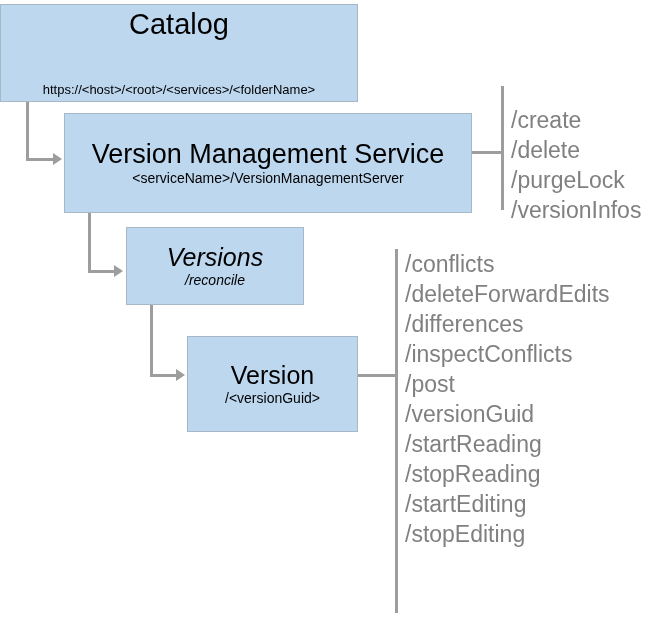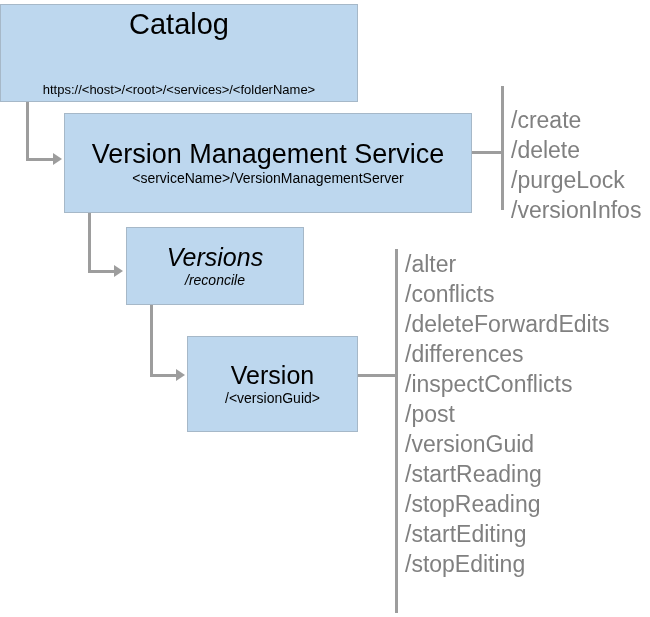--- a/index.html
+++ b/index.html
@@ -141,21 +141,20 @@
   </div>
 
   <div class="ops" id="ops-vms">
       <div class="op">/create</div>
       <div class="op">/delete</div>
       <div class="op">/purgeLock</div>
       <div class="op">/versionInfos</div>
     </div>
 
   <div class="ops" id="ops-version">
-      <div class="op">/alter</div>
       <div class="op">/conflicts</div>
       <div class="op">/deleteForwardEdits</div>
       <div class="op">/differences</div>
       <div class="op">/inspectConflicts</div>
       <div class="op">/post</div>
       <div class="op">/versionGuid</div>
       <div class="op">/startReading</div>
       <div class="op">/stopReading</div>
       <div class="op">/startEditing</div>
       <div class="op">/stopEditing</div>

